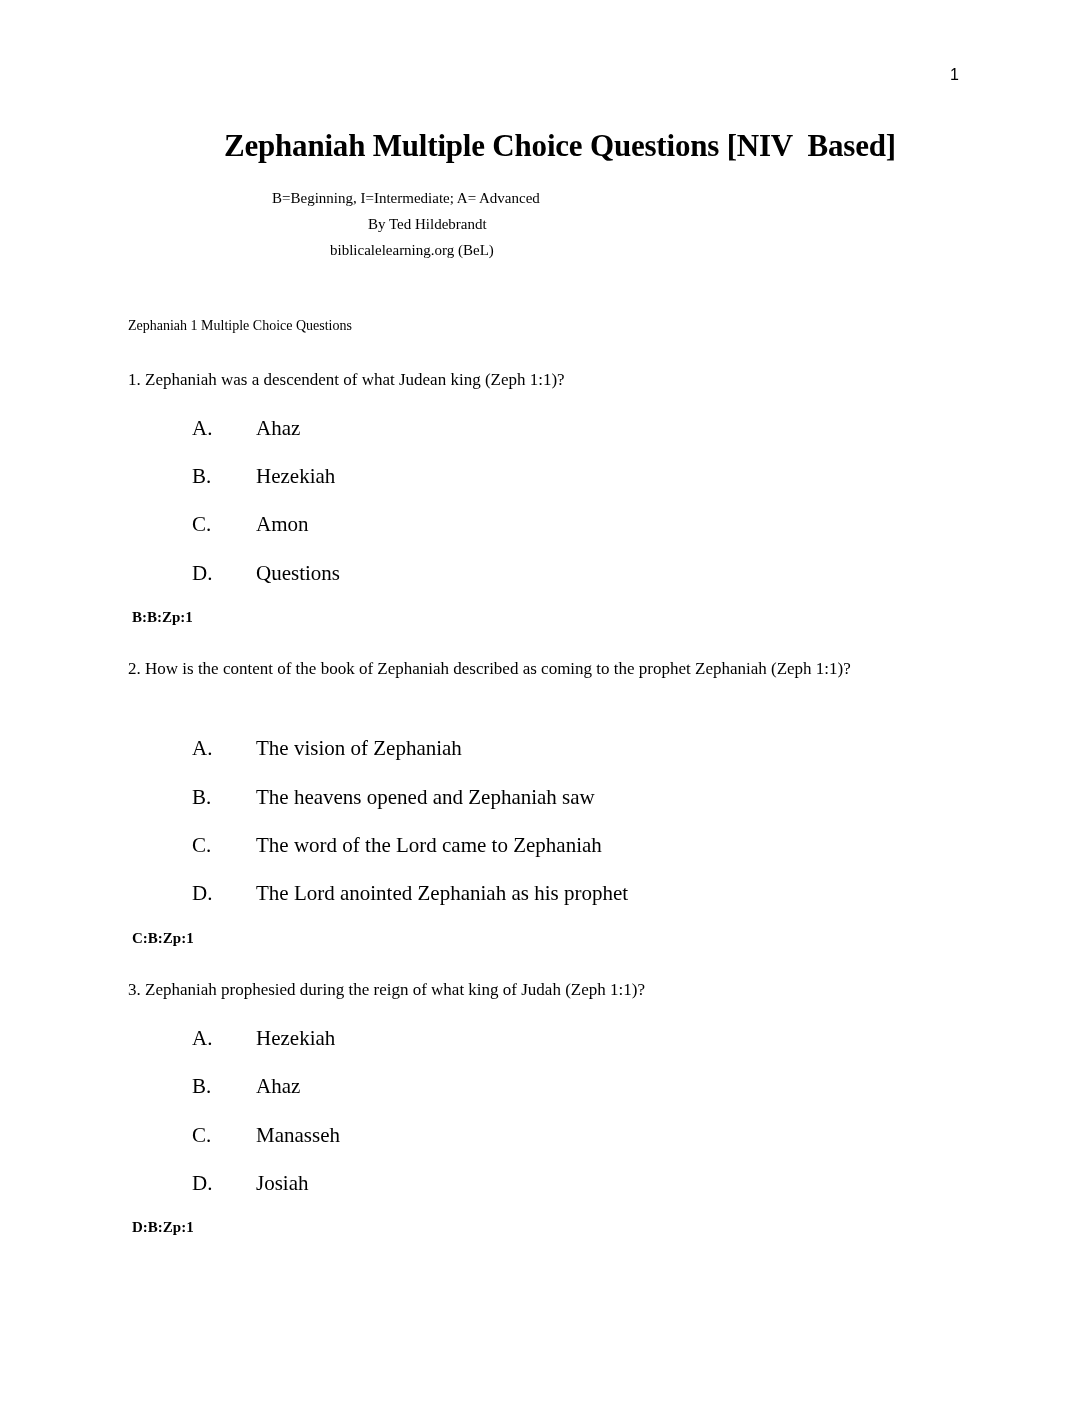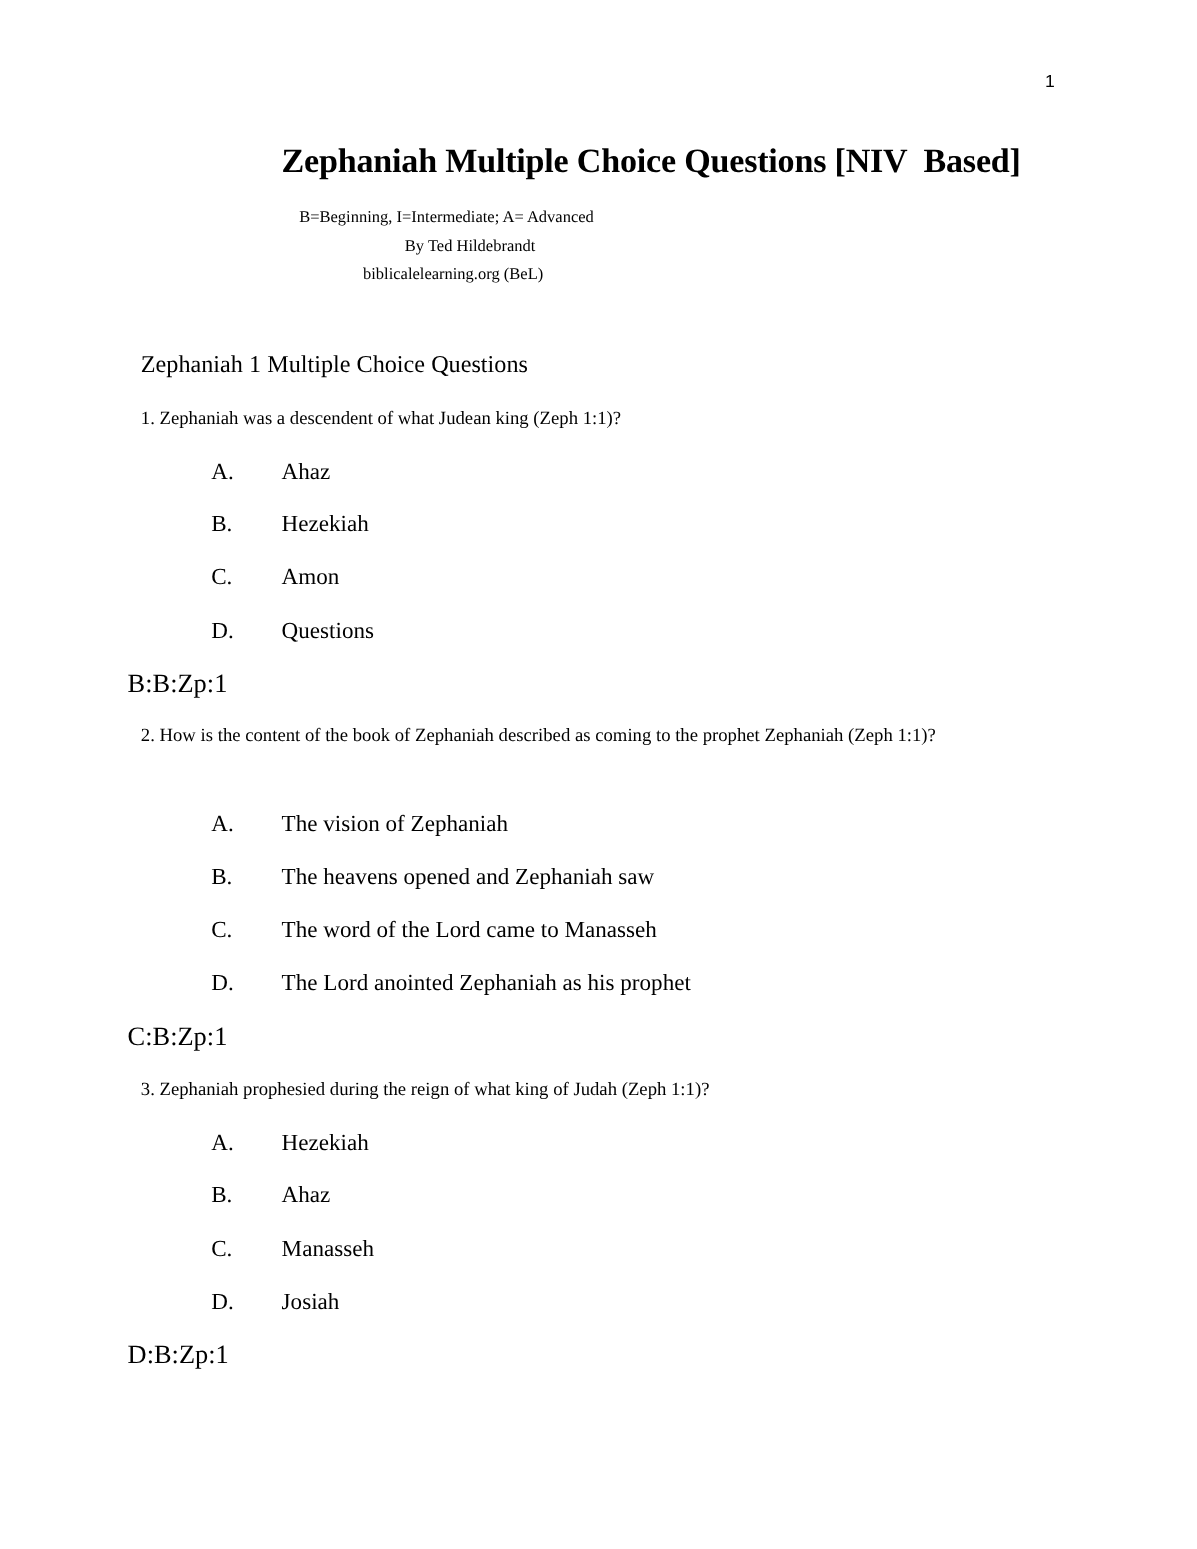--- a/index.html
+++ b/index.html
@@ -1,26 +1,26 @@
 <!DOCTYPE html>
 <html><head>
 <meta charset="utf-8">
 <style>
   html, body { margin: 0; padding: 0; background: #ffffff; }
   body { width: 1088px; height: 1408px; position: relative; overflow: hidden;
          font-family: "Liberation Serif", "DejaVu Serif", serif; color: #000; }
   .page-number { position: absolute; top: 66px; left: 950px; font-size: 16px; font-family: "Liberation Sans", sans-serif; }
-  .title { position: absolute; top: 128px; left: 224px; font-size: 31px; font-weight: bold; white-space: pre; letter-spacing: -0.2px; margin-left: 32px; }
+  .title { position: absolute; top: 128px; left: 224px; font-size: 31px; font-weight: bold; white-space: pre; letter-spacing: -0.2px; }
   .subline { position: absolute; font-size: 15px; white-space: pre; }
-  .section-heading { position: absolute; top: 318px; left: 128px; font-size: 22px; }
+  .section-heading { position: absolute; top: 318px; left: 128px; font-size: 14px; }
   .question { position: absolute; left: 128px; font-size: 17px; line-height: 31px; width: 800px; }
   .option { position: absolute; font-size: 21px; }
   .opt-letter { position: absolute; left: 192px; }
   .opt-text { position: absolute; left: 256px; white-space: nowrap; }
-  .answer-code { position: absolute; left: 116px; font-size: 24px; }
+  .answer-code { position: absolute; left: 132px; font-size: 15px; font-weight: bold; }
 </style>
 </head>
 <body>
 
 <div class="page-number">1</div>
 
 <div class="title">Zephaniah Multiple Choice Questions [NIV  Based]</div>
 
 <div class="subline" style="top:190px;left:272px;">B=Beginning, I=Intermediate; A= Advanced</div>
 <div class="subline" style="top:216px;left:368px;">By Ted Hildebrandt</div>
@@ -54,21 +54,21 @@
   <div class="option" style="top:736px;">
     <span class="opt-letter">A.</span>
     <span class="opt-text">The vision of Zephaniah</span>
   </div>
   <div class="option" style="top:785px;">
     <span class="opt-letter">B.</span>
     <span class="opt-text">The heavens opened and Zephaniah saw</span>
   </div>
   <div class="option" style="top:833px;">
     <span class="opt-letter">C.</span>
-    <span class="opt-text">The word of the Lord came to Manasseh</span>
+    <span class="opt-text">The word of the Lord came to Zephaniah</span>
   </div>
   <div class="option" style="top:881px;">
     <span class="opt-letter">D.</span>
     <span class="opt-text">The Lord anointed Zephaniah as his prophet</span>
   </div>
 </div>
 <div class="answer-code" style="top:930px;">C:B:Zp:1</div>
 
 <div class="question" style="top:974px;">3. Zephaniah prophesied during the reign of what king of Judah (Zeph 1:1)?</div>
 <div>

